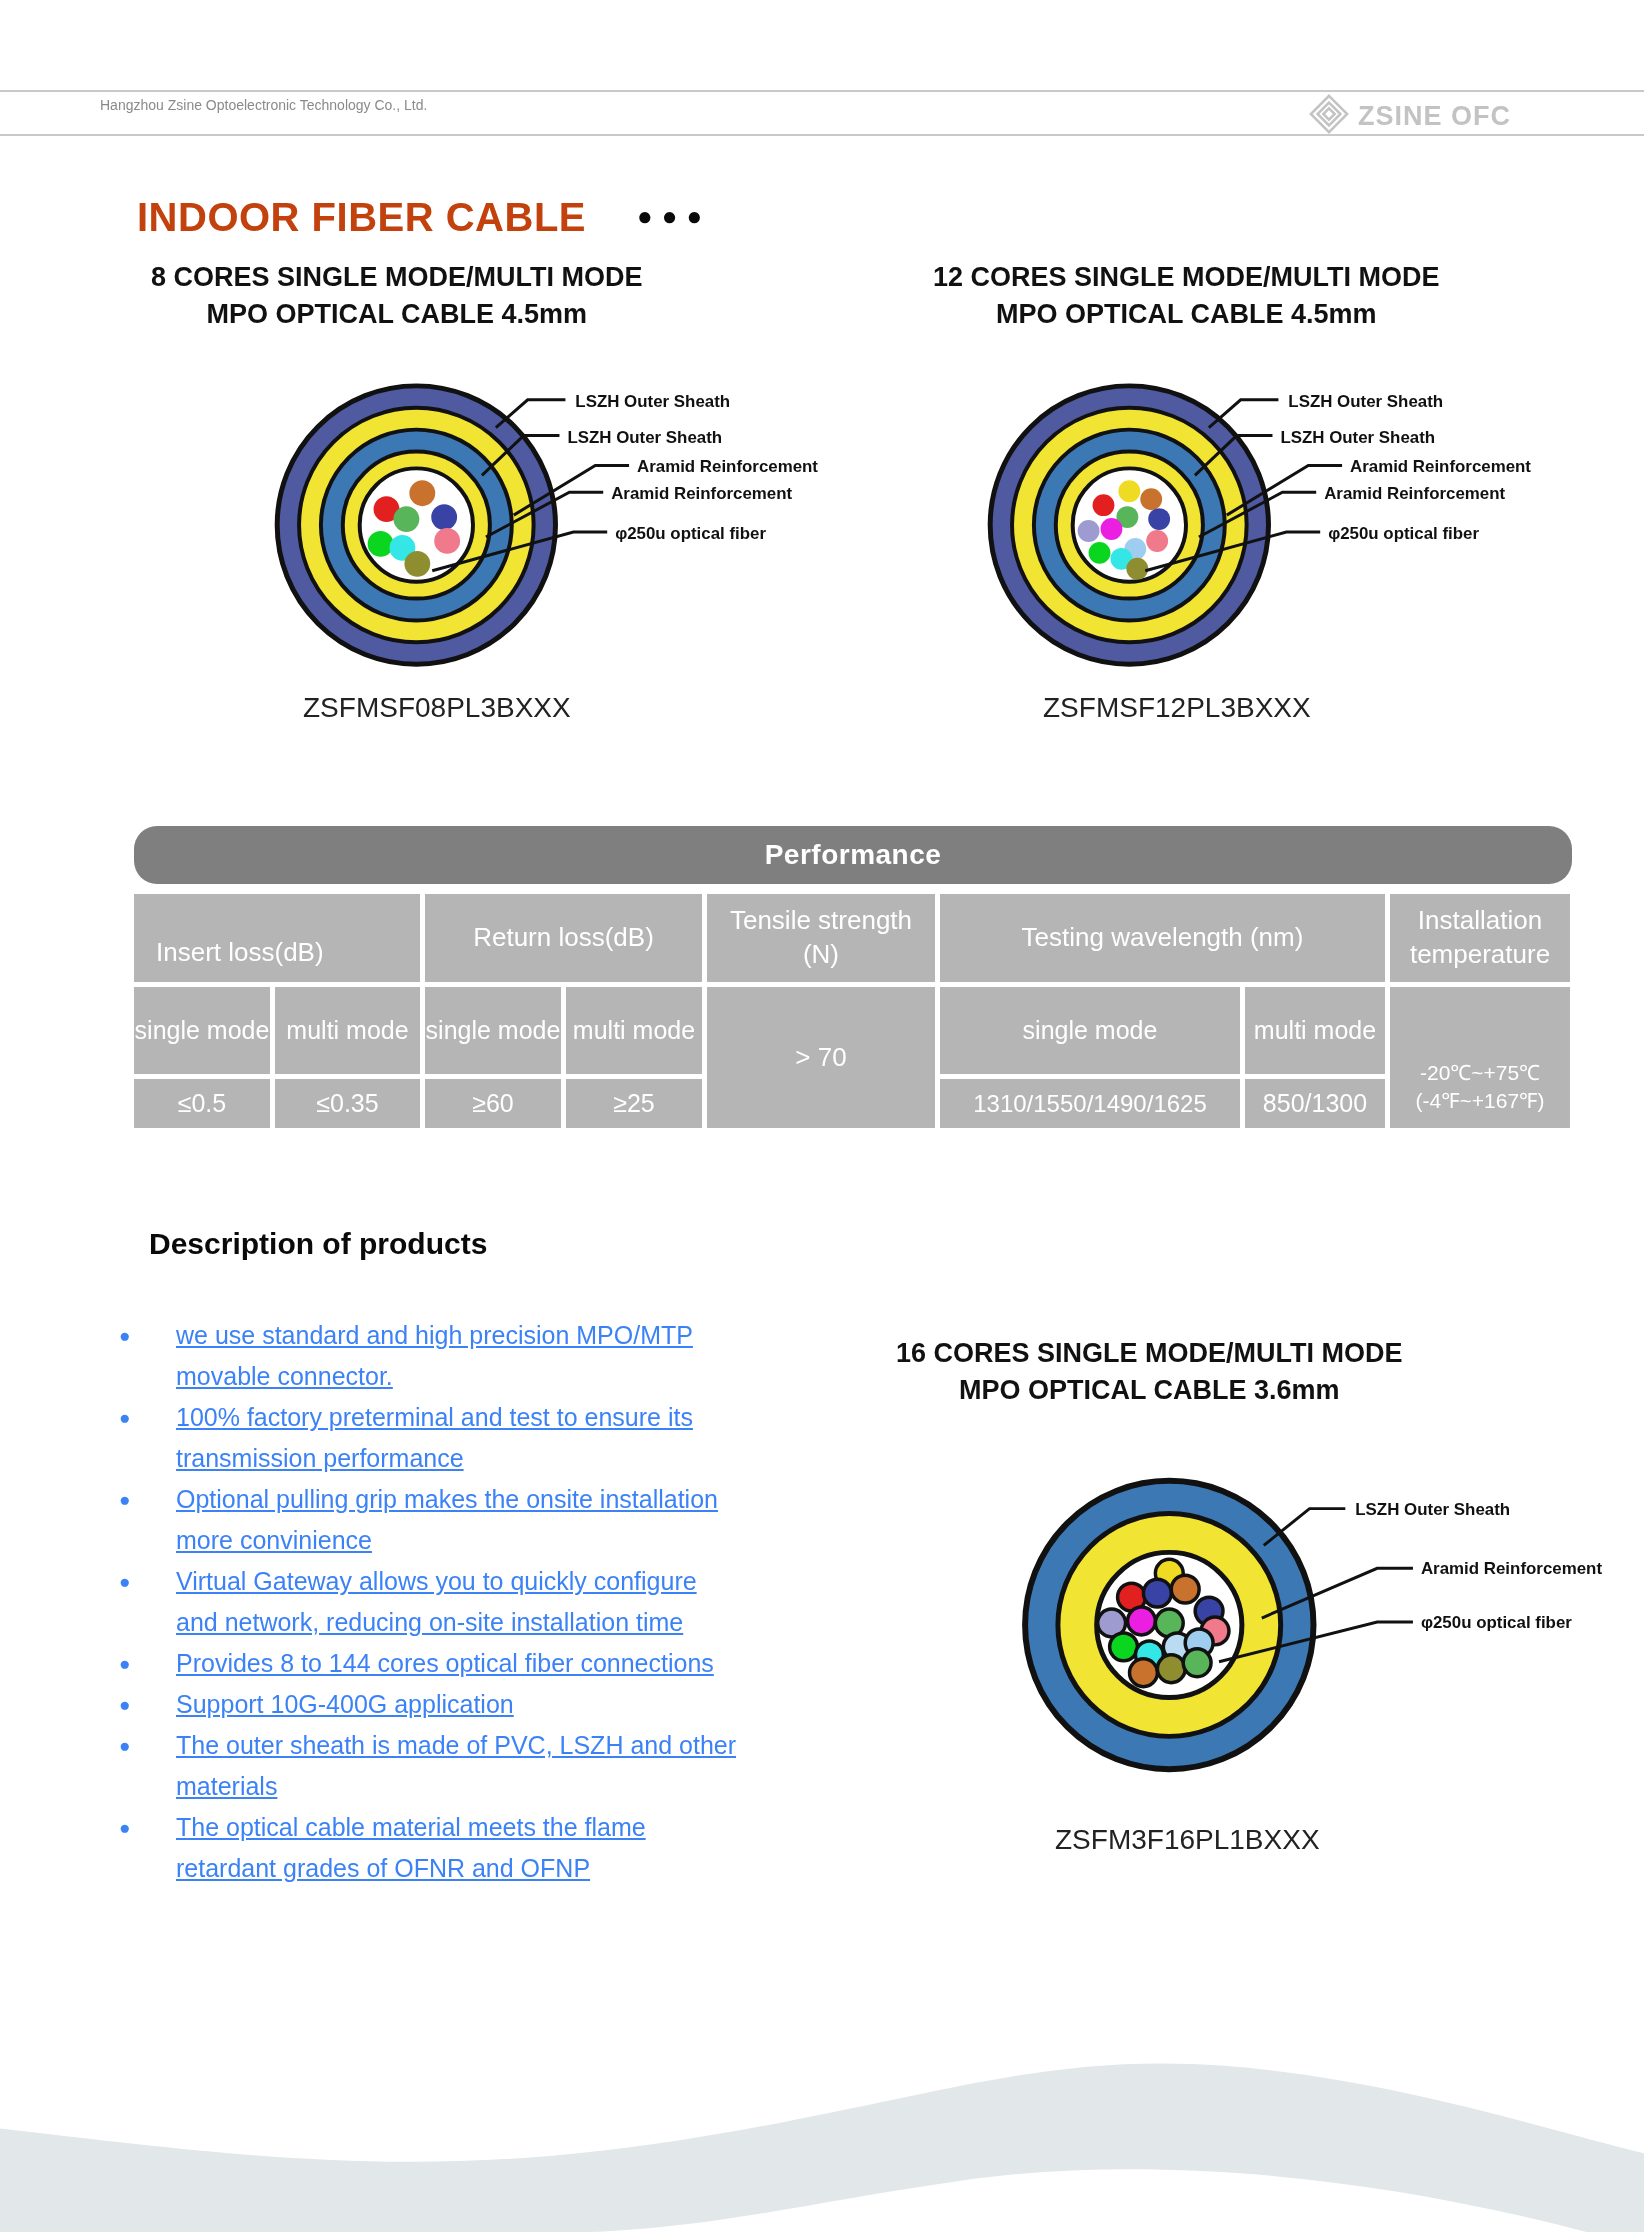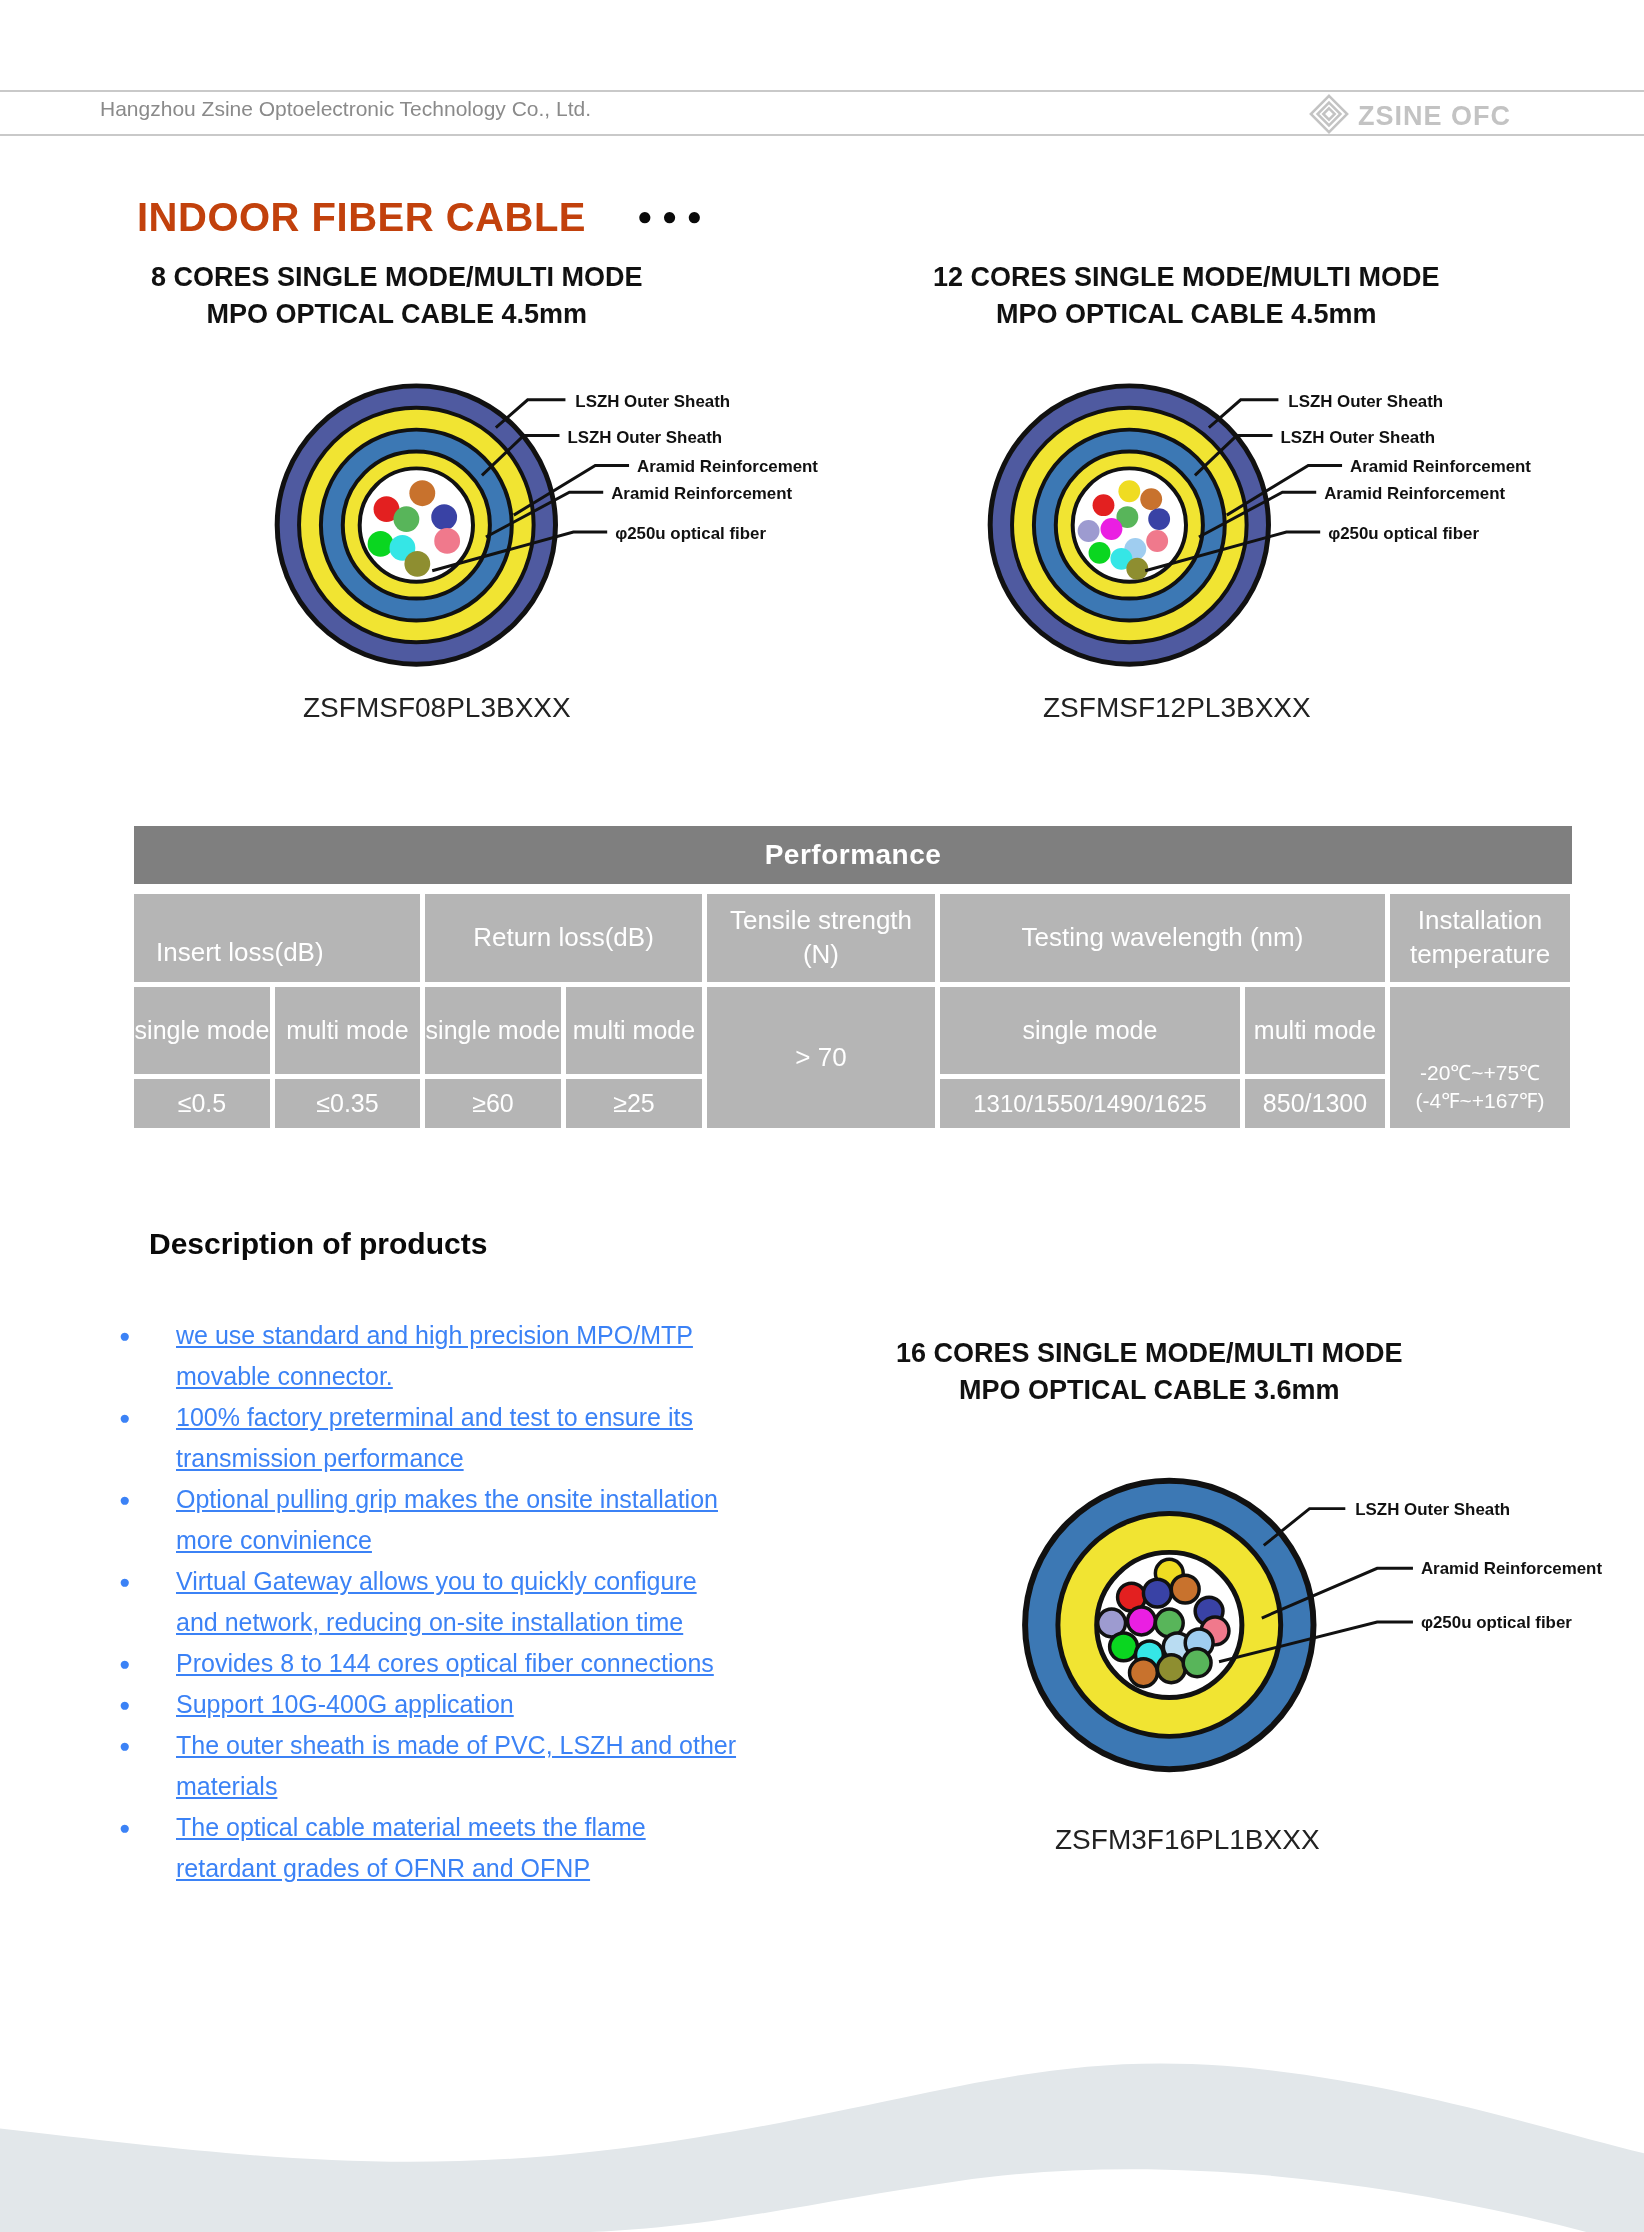--- a/index.html
+++ b/index.html
@@ -1,36 +1,36 @@
 <!DOCTYPE html>
 <html><head>
 <meta charset="utf-8">
 <style>
   html,body{margin:0;padding:0;background:#ffffff;}
   .page{position:relative;width:1645px;height:2233px;background:#fff;overflow:hidden;
         font-family:"Liberation Sans",sans-serif;color:#111;}
   .abs{position:absolute;}
   
   .rule{position:absolute;left:0;right:0;height:2px;background:#c9c9c9;}
-  .company{position:absolute;left:100px;top:97px;font-size:21px;color:#8a8a8a;text-align:center;}
+  .company{position:absolute;left:100px;top:97px;font-size:14px;color:#8a8a8a;text-align:center;}
   .logo{position:absolute;right:134px;top:93px;display:flex;align-items:center;gap:8px;}
   .logo-text{font-size:27px;font-weight:bold;color:#c3c3c3;letter-spacing:1px;}
   
   .page-title{position:absolute;left:137px;top:195px;font-size:40px;font-weight:bold;color:#c2410c;letter-spacing:0.5px;}
   .title-dots{position:absolute;left:637px;top:201px;font-size:26px;color:#0a0a0a;letter-spacing:9px;}
   
   .prod-h{position:absolute;font-size:27px;font-weight:bold;color:#111;line-height:37px;text-align:center;}
   .model{position:absolute;font-size:28px;color:#222;}
   
   .dlabel{font-size:17px;font-weight:bold;fill:#111;}
   .dline{fill:none;stroke:#111;stroke-width:3;}
   
   .perf{position:absolute;left:134px;top:826px;width:1438px;}
   .perf-title{height:58px;background:#7f7f7f;color:#fff;font-size:28px;font-weight:bold;
-              display:flex;align-items:center;justify-content:center;letter-spacing:0.5px;margin-bottom:10px;}
+              display:flex;align-items:center;justify-content:center;letter-spacing:0.5px;margin-bottom:10px;border-radius:23px;}
   .perf-grid{display:grid;grid-template-columns:136px 145px 136px 136px 228px 300px 140px 180px;
              grid-template-rows:88px 87px 49px;gap:5px;}
   .cell{background:#b5b5b5;color:#fff;display:flex;align-items:center;justify-content:center;
         text-align:center;white-space:pre-line;font-size:26px;line-height:1.3;}
   .c-insert{grid-column:1/3;grid-row:1;align-items:flex-end;justify-content:flex-start;
             text-align:left;padding:0 0 12px 22px;box-sizing:border-box;}
   .c-return{grid-column:3/5;grid-row:1;}
   .c-tensile{grid-column:5;grid-row:1;}
   .c-wave{grid-column:6/8;grid-row:1;}
   .c-install{grid-column:8;grid-row:1;}

